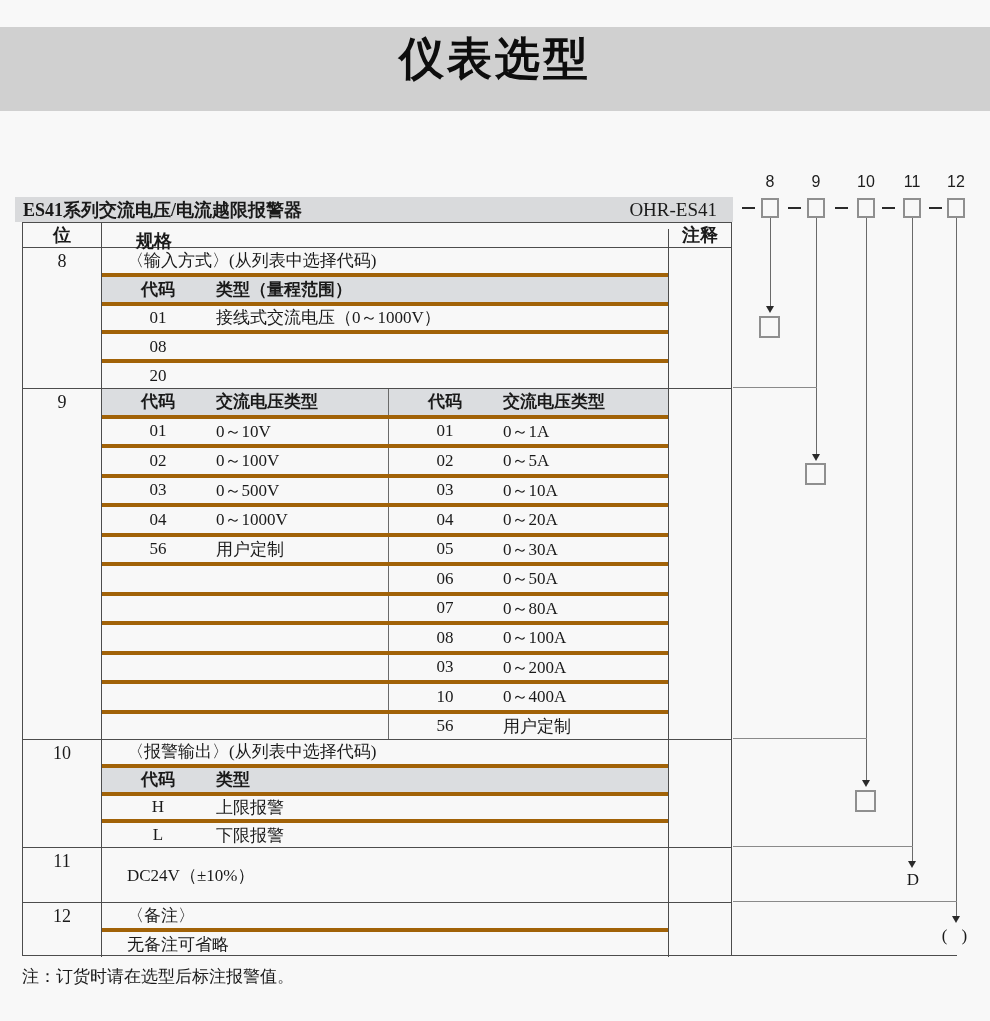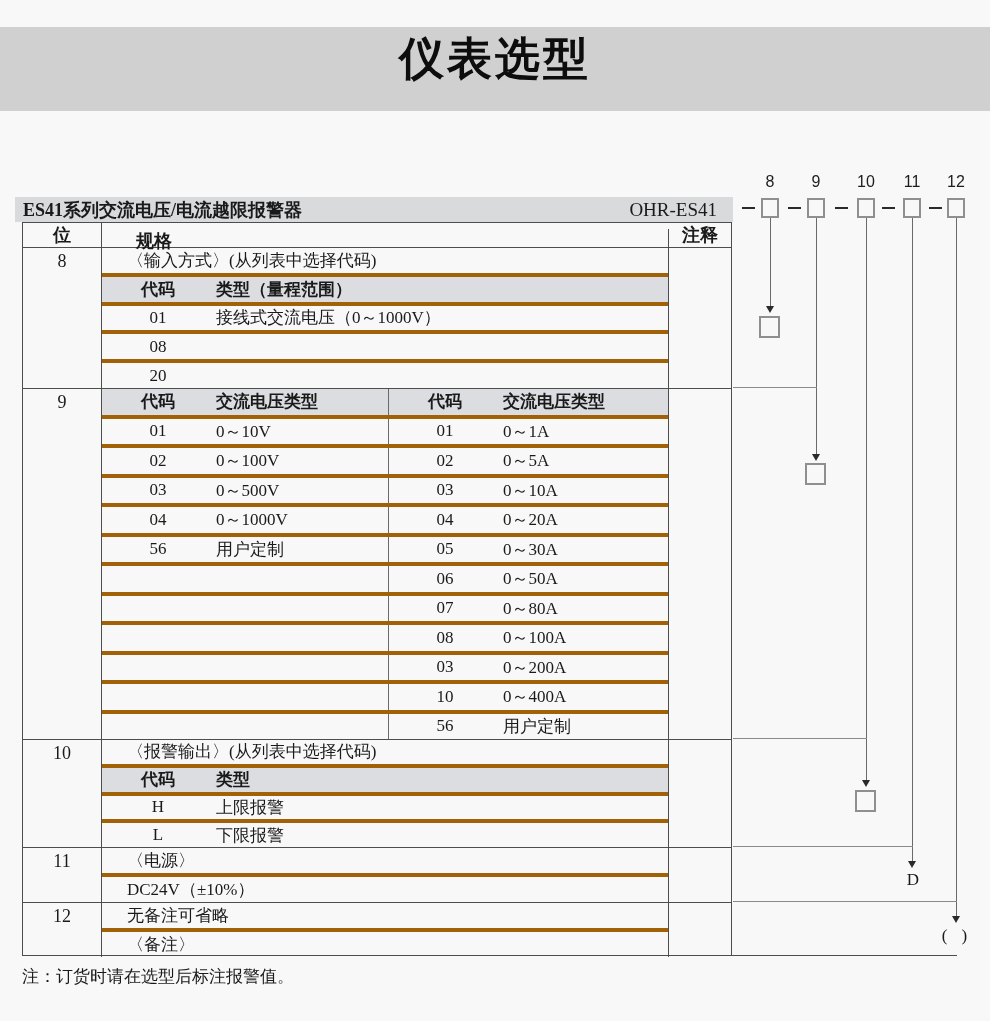--- a/index.html
+++ b/index.html
@@ -248,31 +248,30 @@
         <span class="code">L</span>
         <span class="typ">下限报警</span>
       </div>
     </div>
     <div class="note-cell"></div>
   </div>
 
   <div class="section s11">
     <div class="pos-cell">11</div>
     <div class="spec-cell">
-      <div class="srow label-row">〈电源〉</div>
       <div class="srow label-row">DC24V（±10%）</div>
     </div>
     <div class="note-cell"></div>
   </div>
 
   <div class="section s12">
     <div class="pos-cell">12</div>
     <div class="spec-cell">
+      <div class="srow label-row">〈备注〉</div>
       <div class="srow label-row">无备注可省略</div>
-      <div class="srow label-row">〈备注〉</div>
     </div>
     <div class="note-cell"></div>
   </div>
 
 </div>
 
 <div class="dlabel" style="left:755px;">8</div>
 <div class="dlabel" style="left:801px;">9</div>
 <div class="dlabel" style="left:851px;">10</div>
 <div class="dlabel" style="left:897px;">11</div>

